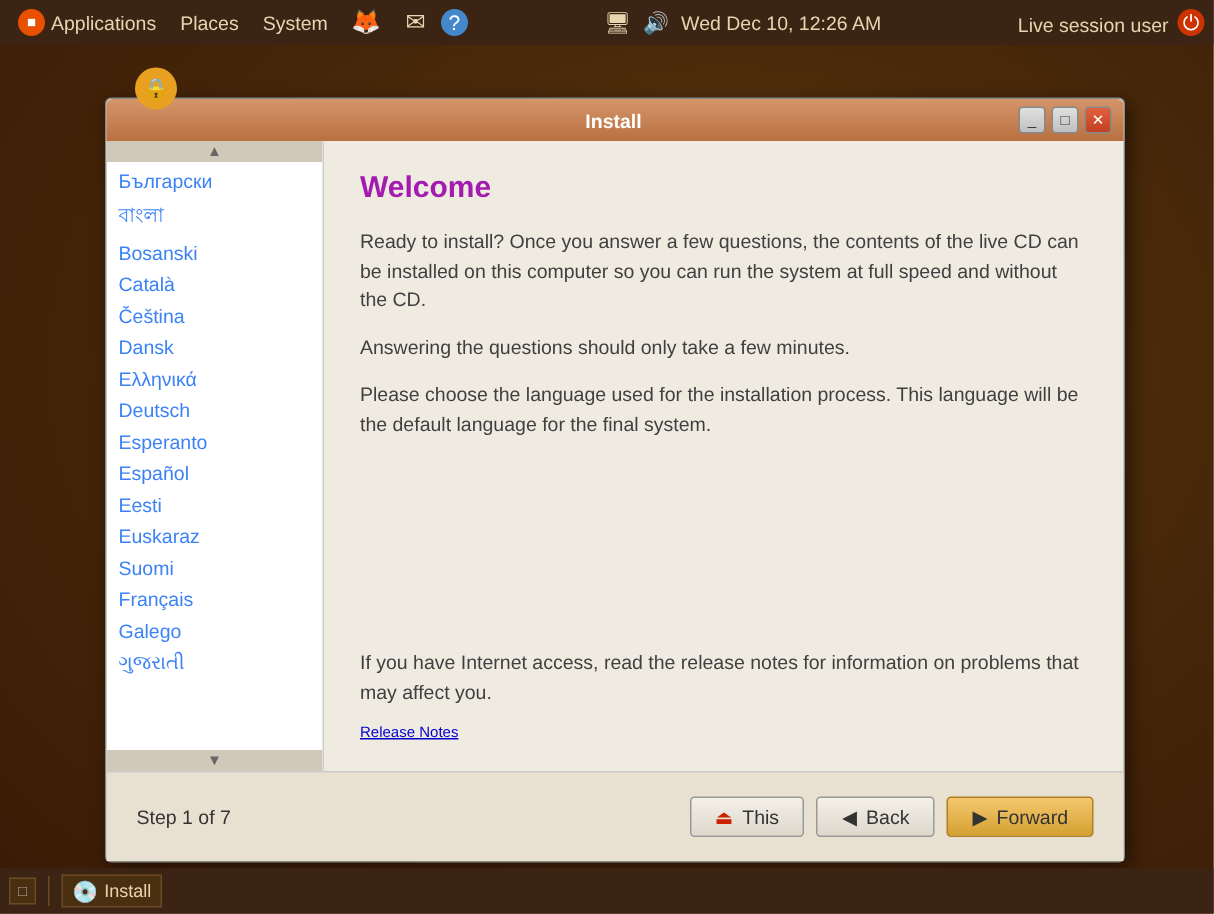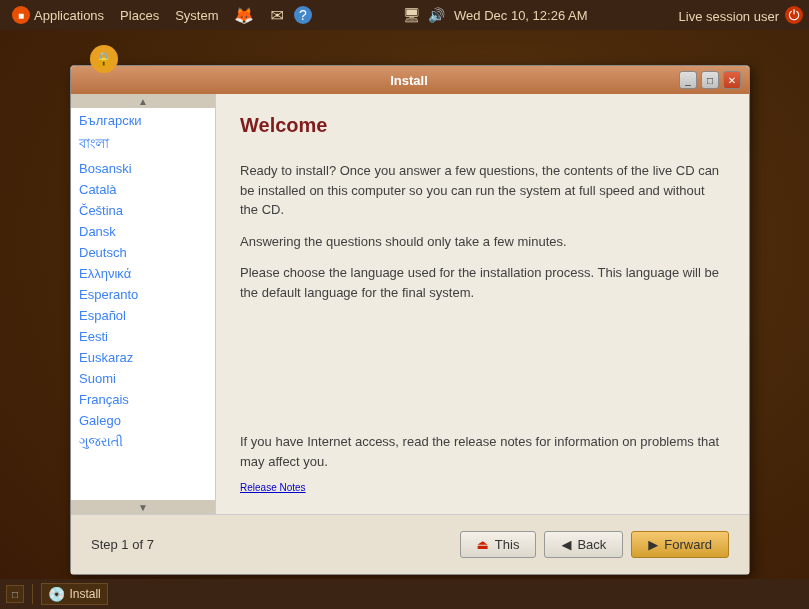--- a/index.html
+++ b/index.html
@@ -223,22 +223,22 @@
       padding: 20px 24px;
       display: flex;
       flex-direction: column;
       gap: 12px;
       background: #f0ebe0;
     }
 
     .welcome-title {
       font-size: 20px;
       font-weight: bold;
-      color: #7f1d1d;
-      margin-bottom: 12px;
+      color: #a21caf;
+      margin-bottom: 2px;
     }
 
     .welcome-text {
       font-size: 13px;
       color: #404040;
       line-height: 1.5;
     }
 
     .release-notes-link {
       color: #0000cc;
@@ -374,22 +374,22 @@
         <div class="lang-panel">
           <div class="scroll-arrow">▲</div>
           <div class="lang-list">
 
           <div class="lang-item">Български</div>
               <div class="lang-item">বাংলা</div>
               <div class="lang-item">Bosanski</div>
               <div class="lang-item">Català</div>
               <div class="lang-item">Čeština</div>
               <div class="lang-item">Dansk</div>
+              <div class="lang-item">Ελληνικά</div>
               <div class="lang-item">Deutsch</div>
-              <div class="lang-item">Ελληνικά</div>
               <div class="lang-item">Esperanto</div>
               <div class="lang-item">Español</div>
               <div class="lang-item">Eesti</div>
               <div class="lang-item">Euskaraz</div>
               <div class="lang-item">Suomi</div>
               <div class="lang-item">Français</div>
               <div class="lang-item">Galego</div>
               <div class="lang-item">ગુજરાતી</div>
             </div>
           <div class="scroll-arrow">▼</div>

